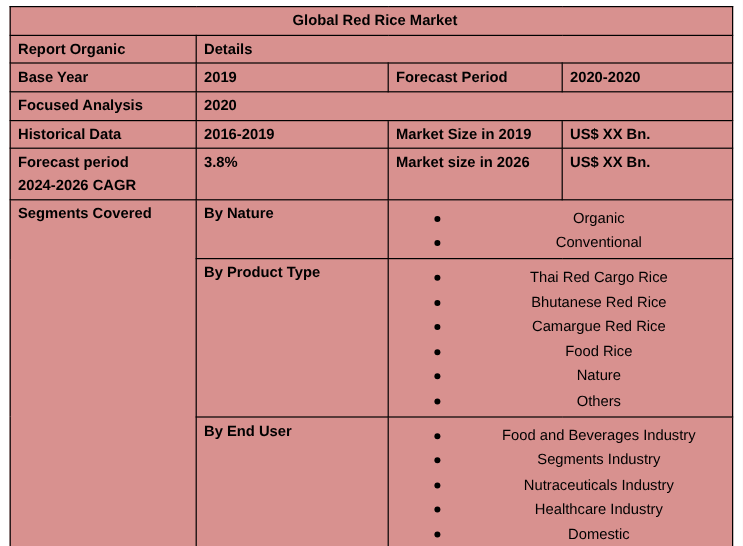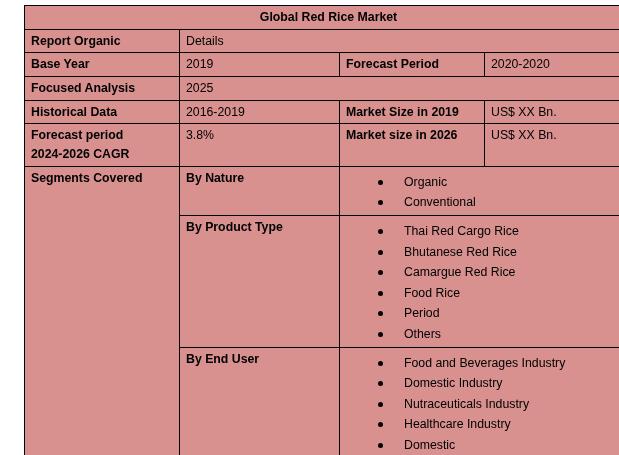--- a/index.html
+++ b/index.html
@@ -8,21 +8,21 @@
     background: #ffffff;
   }
   body {
     width: 619px;
     height: 455px;
     font-family: "Liberation Sans", sans-serif;
     overflow: hidden;
   }
   #report-table-wrap {
     position: absolute;
-    left: 24px;
+    left: 8px;
     top: 5px;
     width: 596px;
     height: 437px;
     box-sizing: border-box;
   }
   table.report-table {
     border-collapse: collapse;
     table-layout: fixed;
     width: 602px;
     background: #D8918F;
@@ -34,21 +34,21 @@
     font-size: 12.3px;
     line-height: 1.52;
     padding: 2px 0 2px 6px;
     vertical-align: top;
     overflow: hidden;
   }
   td.label {
     font-weight: bold;
   }
   td.value {
-    font-weight: normal;
+    font-weight: bold;
     padding-left: 7px;
   }
   td.title-cell {
     text-align: center;
     font-weight: bold;
     font-size: 12.8px;
     padding: 3px 0 3px 0;
     vertical-align: middle;
   }
   td.seg-label {
@@ -63,20 +63,21 @@
     padding-top: 3px;
   }
   td.seg-items {
     padding: 0;
     vertical-align: top;
   }
   ul.bullets {
     list-style: none;
     margin: 0;
     padding: 3px 0 0 0;
+    text-align: center;
   }
   ul.bullets li {
     position: relative;
     padding-left: 58px;
     font-size: 12.3px;
     line-height: 20.6px;
     white-space: nowrap;
   }
   ul.bullets li::before {
     content: "";
@@ -116,21 +117,21 @@
         <td class="value" colspan="3">Details</td>
       </tr>
       <tr>
         <td class="label">Base Year</td>
         <td class="value">2019</td>
         <td class="label">Forecast Period</td>
         <td class="value">2020-2020</td>
       </tr>
       <tr>
         <td class="label">Focused Analysis</td>
-        <td class="value" colspan="3">2025</td>
+        <td class="value" colspan="3">2020</td>
       </tr>
       <tr>
         <td class="label">Historical Data</td>
         <td class="value">2016-2019</td>
         <td class="label">Market Size in 2019</td>
         <td class="value">US$ XX Bn.</td>
       </tr>
       <tr>
         <td class="label"><span>Forecast period</span><span class="cagr-line2">2024-2026 CAGR</span></td>
         <td class="value">3.8%</td>
@@ -150,32 +151,32 @@
       </tr>
 
       <tr>
         <td class="seg-dim">By Product Type</td>
         <td class="seg-items" colspan="2">
           <ul class="bullets">
             <li>Thai Red Cargo Rice</li>
             <li>Bhutanese Red Rice</li>
             <li>Camargue Red Rice</li>
             <li>Food Rice</li>
-            <li>Period</li>
+            <li>Nature</li>
             <li>Others</li>
           </ul>
         </td>
       </tr>
 
       <tr>
         <td class="seg-dim">By End User</td>
         <td class="seg-items" colspan="2">
           <ul class="bullets">
             <li>Food and Beverages Industry</li>
-            <li>Domestic Industry</li>
+            <li>Segments Industry</li>
             <li>Nutraceuticals Industry</li>
             <li>Healthcare Industry</li>
             <li>Domestic</li>
 
           </ul>
         </td>
       </tr>
     </tbody>
   </table>
 </div>

